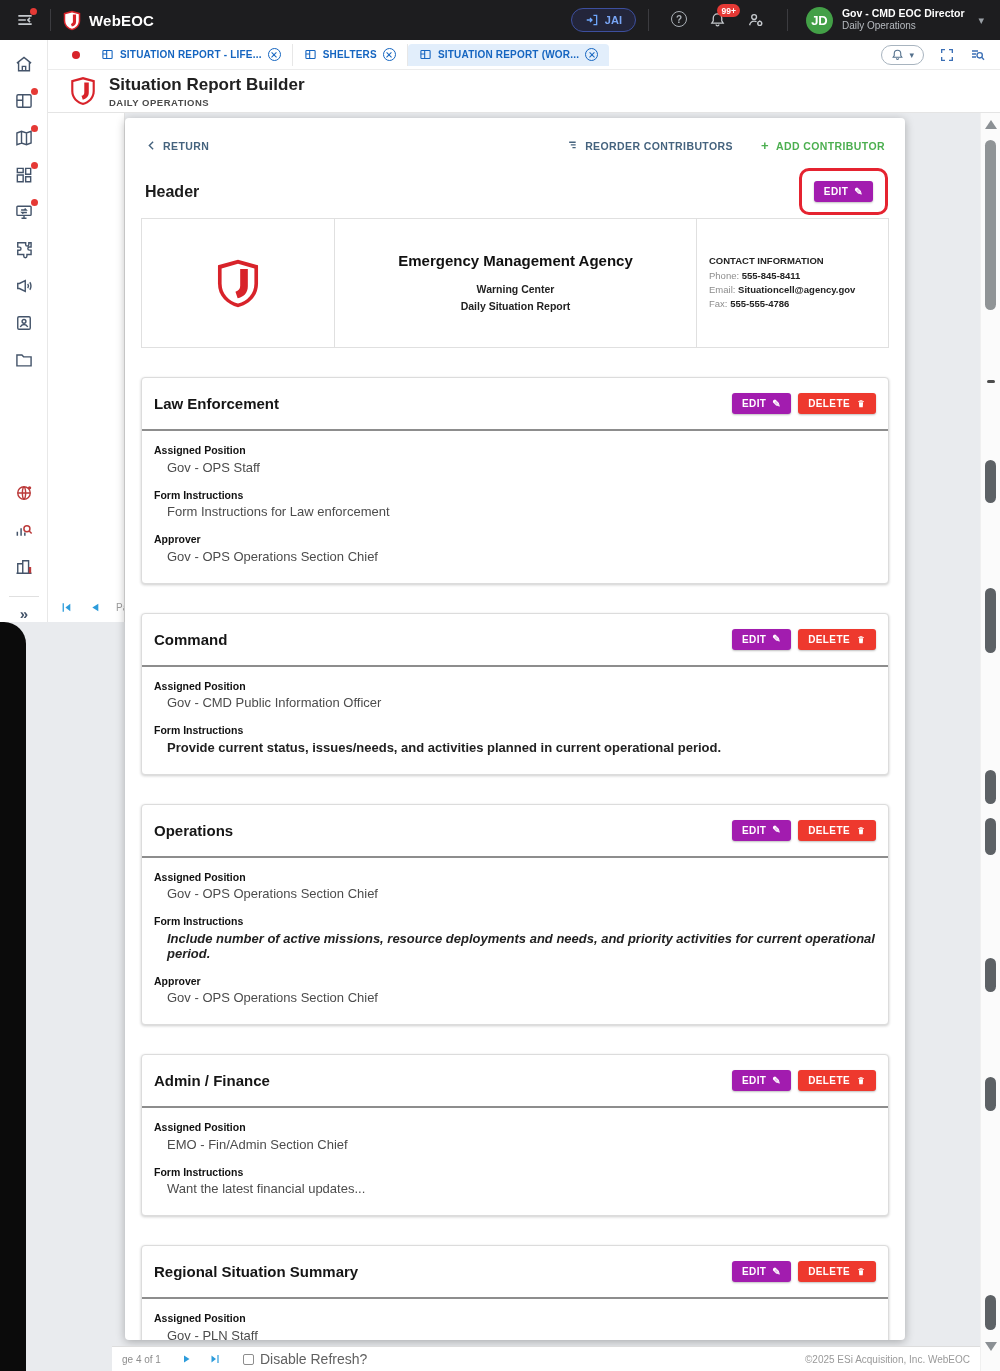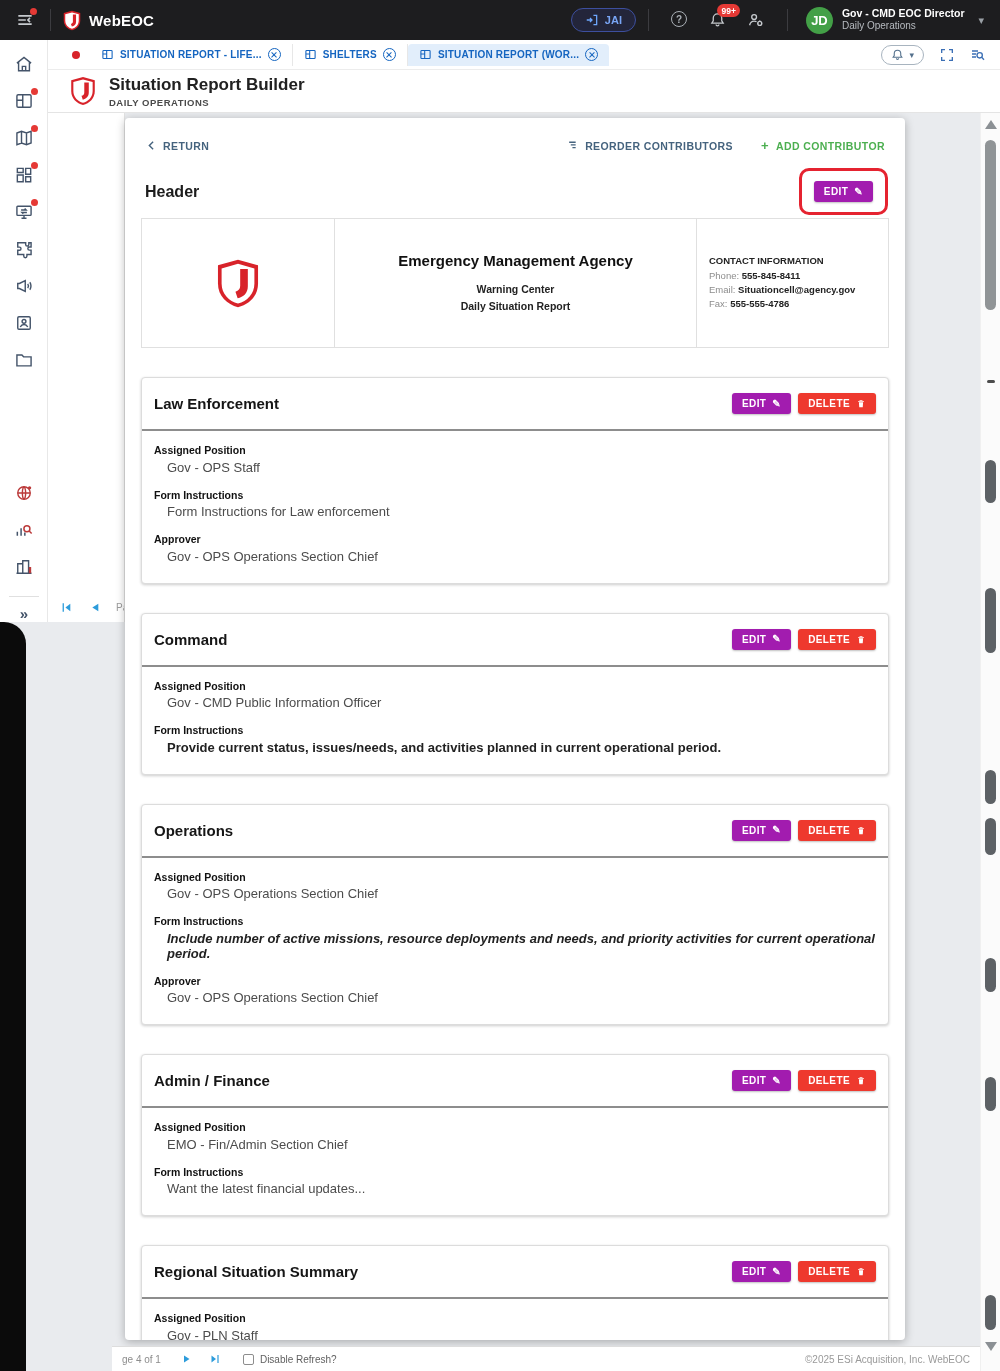--- a/index.html
+++ b/index.html
@@ -129,21 +129,21 @@
   .f-value{ font-size:13px; color:#4c4c4c; padding-left:13px; margin-top:3.5px;}
   .f-value.bold{ font-weight:bold; color:#222;}
   .f-value.bold-italic{ font-weight:bold; font-style:italic; color:#222;}
 
   
   .footer{ position:absolute; left:112px; top:1346px; width:868px; height:25px; background:#fff;
     border-top:1px solid #ddd; display:flex; align-items:center; padding:0 10px; z-index:6;}
   .ft-pg{ font-size:10px; color:#8d8d8d; margin-right:12px;}
   .ft-ic{ width:12px; height:12px; margin:0 8px; cursor:pointer;}
   .chk{ width:11px; height:11px; border:1.4px solid #8d8d8d; border-radius:2px; margin:0 6px 0 14px; cursor:pointer;}
-  .ft-lbl{ font-size:10px; color:#616161;}
+  .ft-lbl{ font-size:14px; color:#616161;}
   .ft-copy{ margin-left:auto; font-size:10px; color:#9a9a9a;}
 
   
   .scrollcol{ position:absolute; right:0; top:113px; width:20px; height:1258px; background:#fbfbfb;
     border-left:1px solid #f0f0f0; z-index:7;}
   .sc-up{ position:absolute; top:7px; left:4px; width:0; height:0;
     border-left:6px solid transparent; border-right:6px solid transparent; border-bottom:9px solid #8b9094; cursor:pointer;}
   .sc-down{ position:absolute; top:1229px; left:4px; width:0; height:0;
     border-left:6px solid transparent; border-right:6px solid transparent; border-top:9px solid #8b9094; cursor:pointer;}
   .sc-thumb{ position:absolute; left:4px; width:11px; border-radius:6px; background:#909496; cursor:pointer;}

